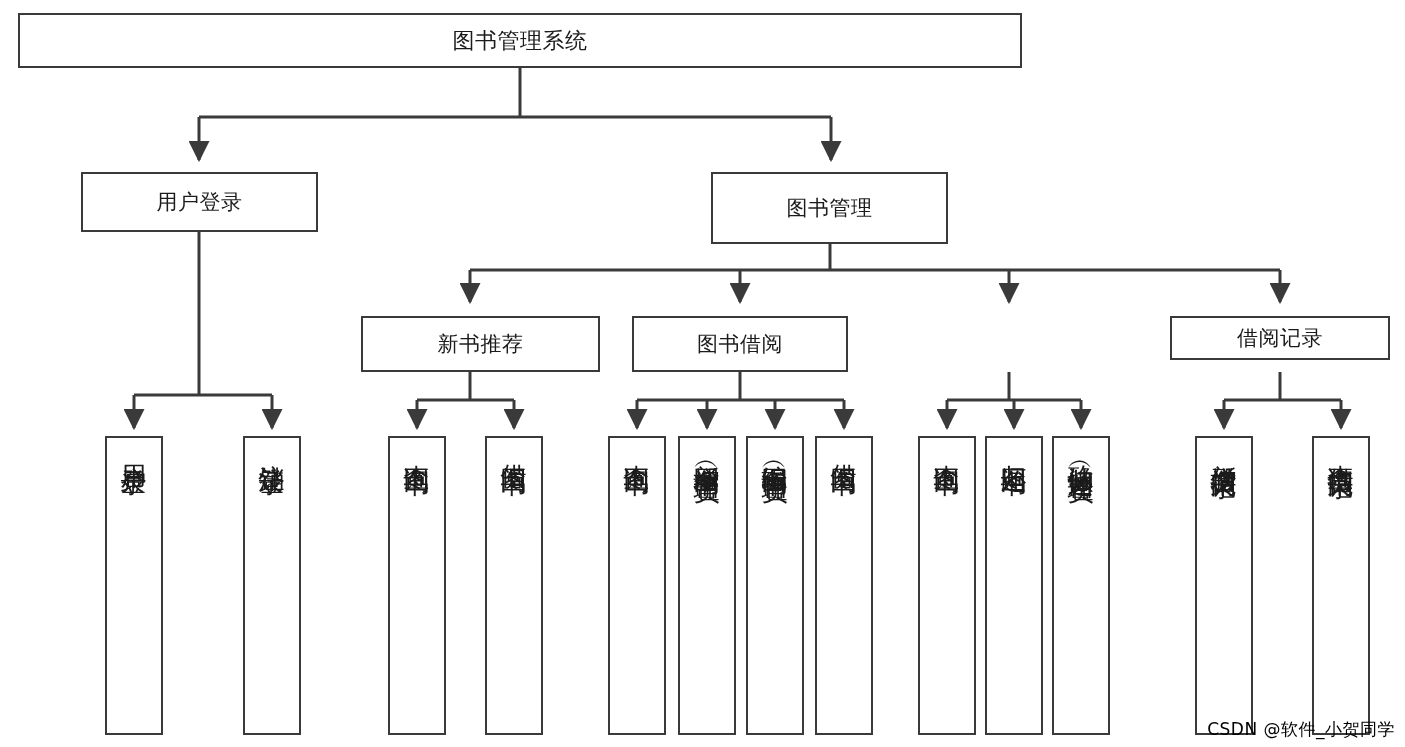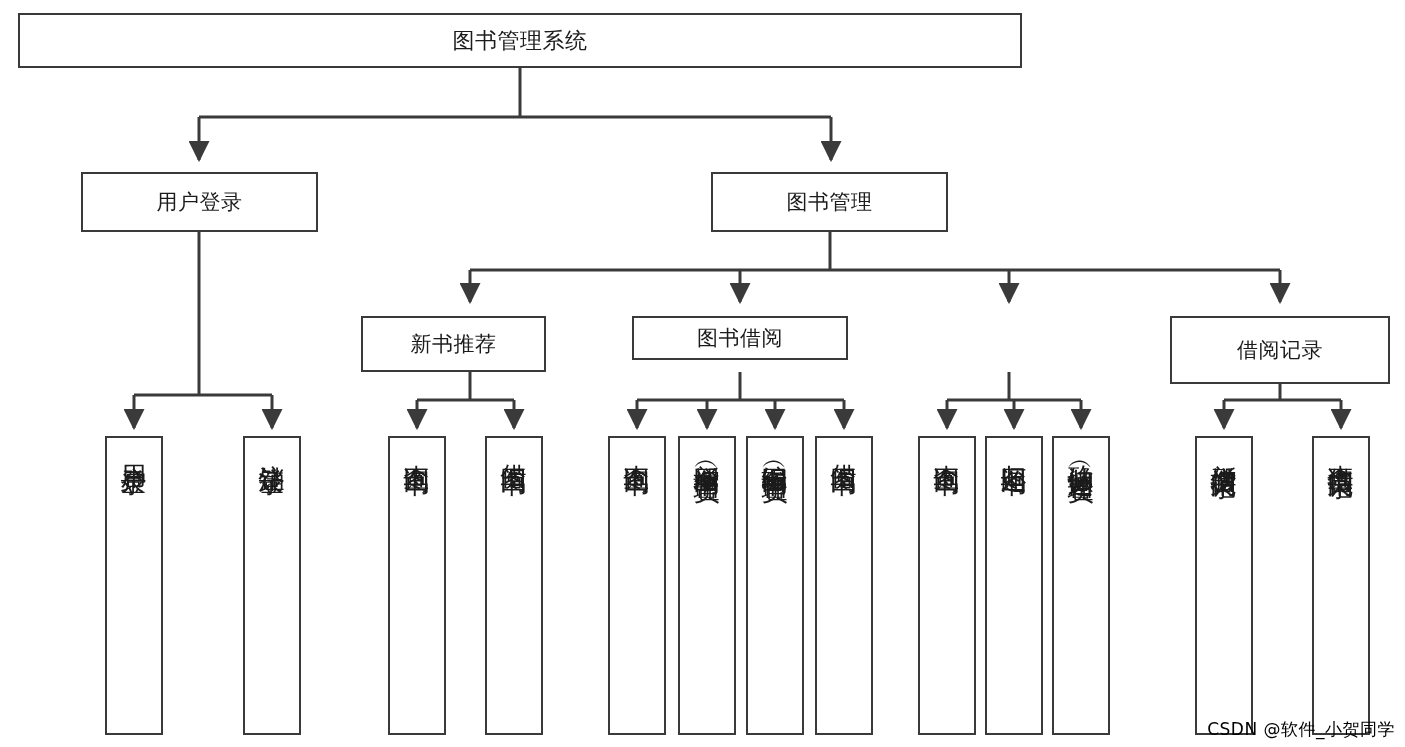--- a/index.html
+++ b/index.html
@@ -114,31 +114,31 @@
     </g>
   </svg>
 
   <div class="node horiz root" style="left:18px;top:13px;width:1004px;height:55px;">
     <span class="label">图书管理系统</span>
   </div>
 
   <div class="node horiz" style="left:81px;top:172px;width:237px;height:60px;">
     <span class="label">用户登录</span>
   </div>
-  <div class="node horiz" style="left:711px;top:172px;width:237px;height:60px;">
+  <div class="node horiz" style="left:711px;top:172px;width:237px;height:72px;">
     <span class="label">图书管理</span>
   </div>
 
-  <div class="node horiz" style="left:361px;top:316px;width:185px;height:56px;">
+  <div class="node horiz" style="left:361px;top:316px;width:239px;height:56px;">
     <span class="label">新书推荐</span>
   </div>
-  <div class="node horiz" style="left:632px;top:316px;width:216px;height:44px;">
+  <div class="node horiz" style="left:632px;top:316px;width:216px;height:56px;">
     <span class="label">图书借阅</span>
   </div>
-  <div class="node horiz" style="left:1170px;top:316px;width:220px;height:68px;">
+  <div class="node horiz" style="left:1170px;top:316px;width:220px;height:44px;">
     <span class="label">借阅记录</span>
   </div>
 
   <div class="node vert" style="left:105px;top:436px;width:58px;height:299px;">
     <span class="label">用户登录</span>
   </div>
   <div class="node vert" style="left:243px;top:436px;width:58px;height:299px;">
     <span class="label">注销登录</span>
   </div>
 

